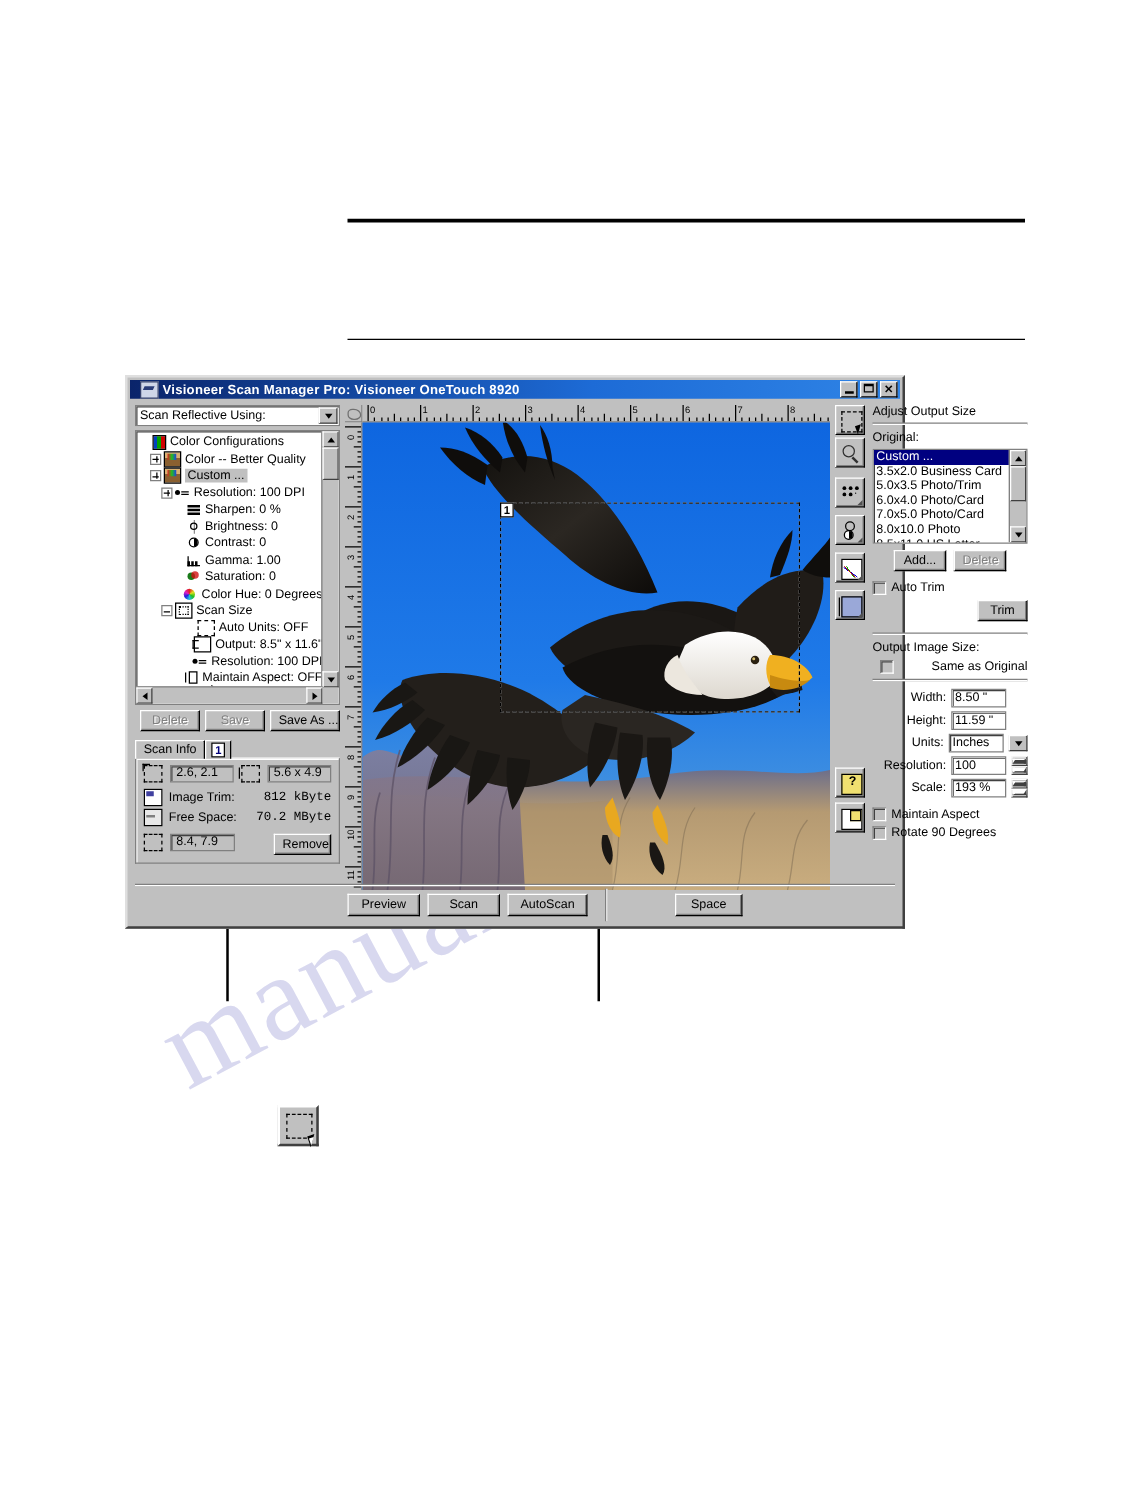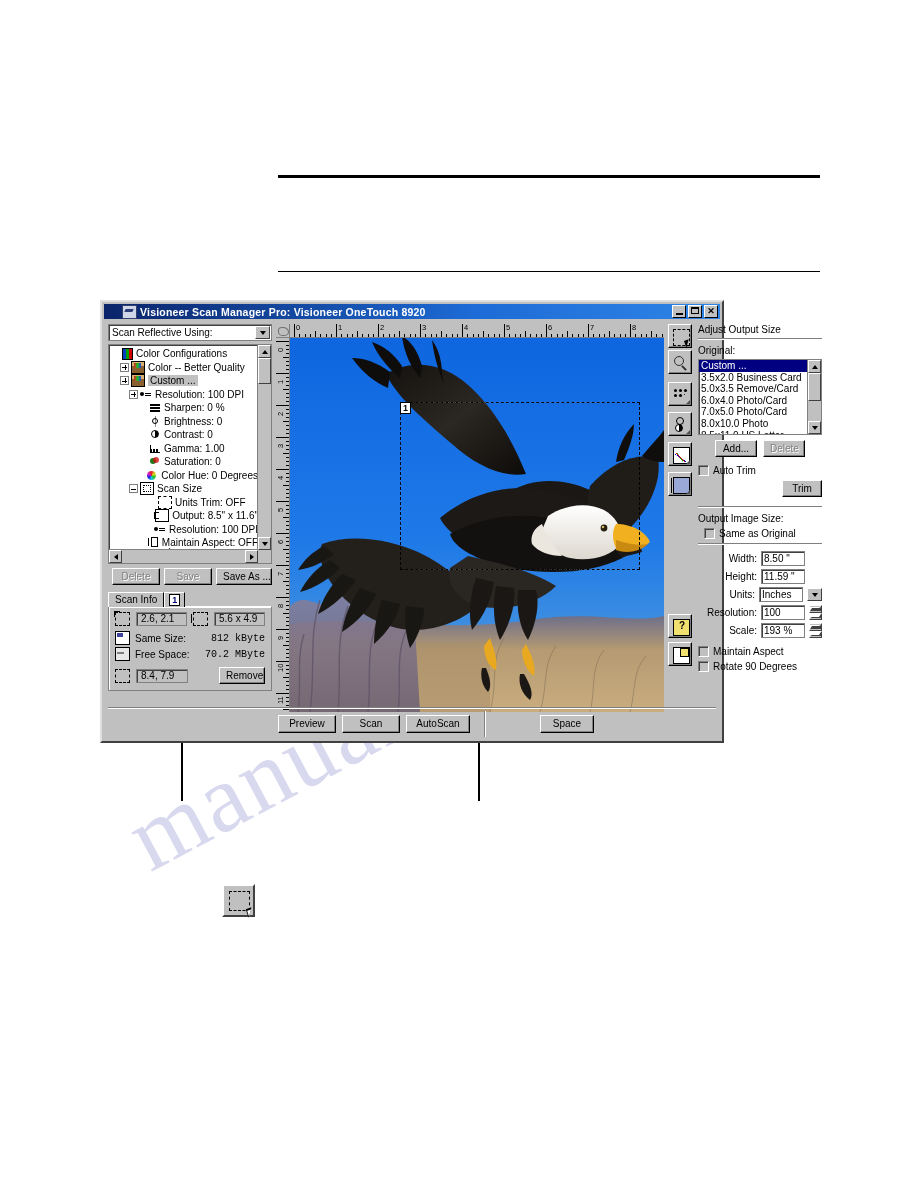--- a/index.html
+++ b/index.html
@@ -43,21 +43,21 @@
     border-top:2px solid #dfdfdf;border-left:2px solid #dfdfdf;
     border-right:2px solid #404040;border-bottom:2px solid #404040;
     box-sizing:border-box;
     font-size:10px;color:#000;
   }
   .titlebar{
     height:15px;margin:2px 2px 0 2px;
     background:linear-gradient(90deg,#0a246a 0%,#1d6bd6 60%,#2f84e6 100%);
     display:flex;align-items:center;color:#fff;
     font-size:10.5px;font-weight:bold;
-    padding-left:18px;
+    padding-left:8px;
   }
   .titleicon{
     width:13px;height:12px;margin-right:3px;flex:0 0 auto;position:relative;
     background:#cfd6e8;border:1px solid #34406b;
   }
   .titleicon:after{content:"";position:absolute;left:2px;top:3px;width:8px;height:3px;background:#2a3c78;transform:skewX(-25deg);}
   .titletext{flex:1 1 auto;white-space:nowrap;overflow:hidden;letter-spacing:.2px;}
   .winbtns{display:flex;gap:2px;margin-right:2px;}
   .wbtn{
     width:14px;height:13px;background:#c0c0c0;
@@ -168,21 +168,21 @@
     border-top:1px solid #fff;border-left:1px solid #fff;border-right:1px solid #000;
     box-sizing:border-box;
   }
   .tab.num{padding:0 4px;display:flex;align-items:center;}
   .numbox{border:1px solid #000;background:#fff;color:#00007a;font-weight:bold;font-size:9px;padding:0 2px;line-height:10px;}
   .infobox{
     border:1px solid #808080;border-top:1px solid #fff;
     box-shadow:inset 1px 1px 0 #fff;
     background:#c0c0c0;padding:5px 6px 6px 6px;margin-top:-1px;
   }
-  .inforow{display:flex;align-items:center;gap:6px;margin-bottom:5px;}
+  .inforow{display:flex;align-items:flex-start;gap:6px;margin-bottom:5px;}
   .field{
     background:#c0c0c0;border:1px solid #808080;
     box-shadow:inset 1px 1px 0 #404040;
     font-size:10px;height:14px;line-height:12px;padding:0 4px;box-sizing:border-box;color:#000;
   }
   .minic{width:13px;height:12px;position:relative;flex:0 0 auto;}
   .minic.crop{border:1px dashed #000;}
   .minic.crop:before{content:"";position:absolute;left:-2px;top:-2px;width:5px;height:5px;border-left:1px solid #000;border-top:1px solid #000;}
   .minic.dim{border:1px dashed #000;}
   .minic.dim:before{content:"";position:absolute;left:-3px;top:1px;width:1px;height:9px;background:#000;}
@@ -433,21 +433,21 @@
               <div class="tnode">
                 <span class="tindent" style="width: 18px;"></span>
                 <span class="tplus"></span>
                 <span class="ticon ic-scan"></span>
                 <span class="tlabel">Scan Size</span>
               </div>
               <div class="tnode">
                 <span class="tindent" style="width: 36px;"></span>
                 <span style="width: 11px; display: inline-block;"></span>
                 <span class="ticon ic-dash"></span>
-                <span class="tlabel">Units Trim: OFF</span>
+                <span class="tlabel">Auto Units: OFF</span>
               </div>
               <div class="tnode">
                 <span class="tindent" style="width: 36px;"></span>
                 <span style="width: 11px; display: inline-block;"></span>
                 <span class="ticon ic-out"></span>
                 <span class="tlabel">Output: 8.5" x 11.6"</span>
               </div>
               <div class="tnode">
                 <span class="tindent" style="width: 36px;"></span>
                 <span style="width: 11px; display: inline-block;"></span>
@@ -501,21 +501,21 @@
 
         <div class="infobox">
           <div class="inforow">
             <div class="minic crop"></div>
             <div class="field" style="width:52px;">2.6, 2.1</div>
             <div class="minic dim"></div>
             <div class="field" style="width:52px;">5.6 x 4.9</div>
           </div>
           <div class="infolabelrow">
             <div class="minic disk"></div>
-            <span class="lbl">Same Size:</span>
+            <span class="lbl">Image Trim:</span>
             <span class="val">812 kByte</span>
           </div>
           <div class="infolabelrow" style="margin-bottom:6px;">
             <div class="minic drive"></div>
             <span class="lbl">Free Space:</span>
             <span class="val">70.2 MByte</span>
           </div>
           <div class="inforow" style="margin-bottom:0;">
             <div class="minic arrow"></div>
             <div class="field" style="width:52px;">8.4, 7.9</div>
@@ -862,21 +862,21 @@
 
       <div class="rightpanel">
         <div class="rp-title">Adjust Output Size</div>
         <div class="hr"></div>
 
         <div class="rp-lbl">Original:</div>
         <div class="listbox">
           <div class="listinner" id="orig-list">
               <div class="litem sel">Custom ...</div>
               <div class="litem">3.5x2.0 Business Card</div>
-              <div class="litem">5.0x3.5 Remove/Card</div>
+              <div class="litem">5.0x3.5 Photo/Trim</div>
               <div class="litem">6.0x4.0 Photo/Card</div>
               <div class="litem">7.0x5.0 Photo/Card</div>
               <div class="litem">8.0x10.0 Photo</div>
               <div class="litem">8.5x11.0 US Letter</div>
             </div>
           <div class="lscroll">
             <div class="sbtn">
                 <div class="tri-u"></div>
               </div>
             <div class="sthumb" style="top:13px;height:28px;"></div>
@@ -895,21 +895,21 @@
           <div class="cbox"></div>
           <span>Auto Trim</span>
         </div>
         <div class="btnrow" style="margin-top:4px;">
           <div class="btn" style="width:40px;">Trim</div>
         </div>
 
         <div class="hr" style="margin-top:9px;"></div>
 
         <div class="rp-lbl">Output Image Size:</div>
-        <div class="cbrow" style="margin-left:6px;">
+        <div class="cbrow" style="margin-left:6px;justify-content:space-between;">
           <div class="cbox"></div>
           <span>Same as Original</span>
         </div>
         <div class="hr" style="margin:4px 0 6px 0;"></div>
 
         <div class="frow">
           <span class="flab">Width:</span>
           <div class="txtfield">8.50 "</div>
           <div style="width:13px;"></div>
         </div>

